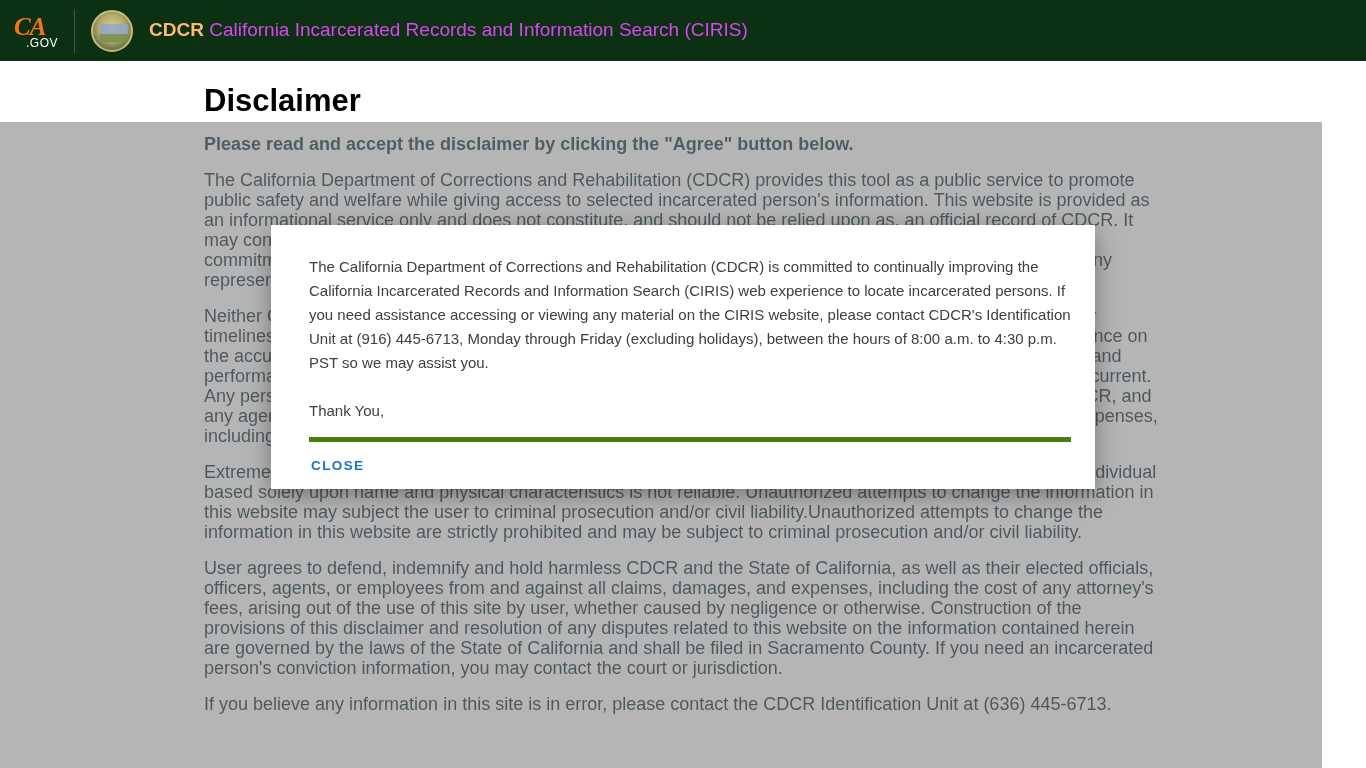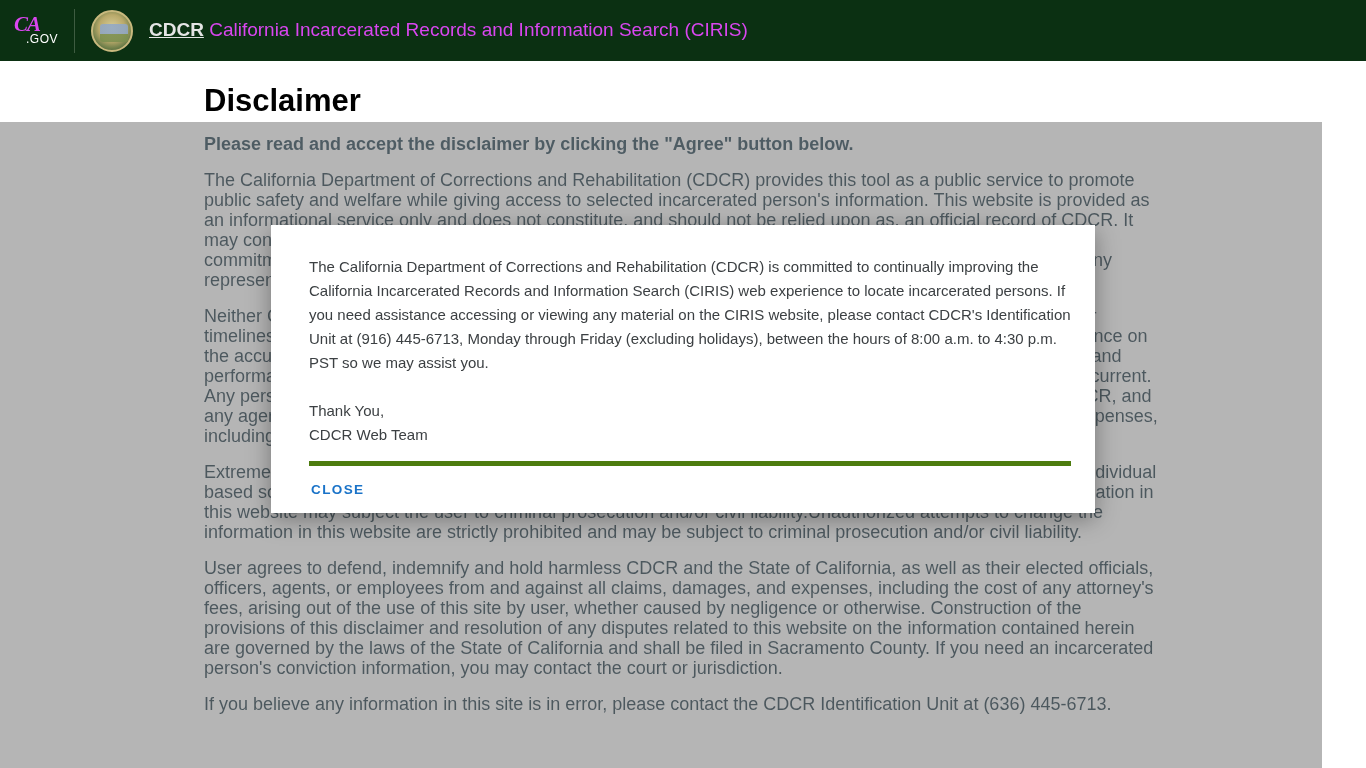--- a/index.html
+++ b/index.html
@@ -32,22 +32,22 @@
   .ca-gov-logo {
     width: 46px;
     height: 34px;
     position: relative;
     flex: 0 0 auto;
   }
   .ca-gov-logo .ca-text {
     font-family: "Liberation Serif", serif;
     font-style: italic;
     font-weight: bold;
-    font-size: 21px;
-    color: #d946ef;
+    font-size: 25px;
+    color: #f97316;
     line-height: 1;
     letter-spacing: -1px;
   }
   .ca-gov-logo .gov-text {
     font-size: 12px;
     color: #ffffff;
     letter-spacing: 0.5px;
     margin-top: -3px;
     margin-left: 12px;
     display: block;
@@ -78,23 +78,22 @@
     border-radius: 3px;
     opacity: 0.85;
   }
   .brand {
     margin-left: 16px;
     font-size: 19px;
     line-height: 1.1;
     white-space: nowrap;
   }
   .brand .cdcr {
-    color: #e5e5e5;
-    font-weight: bold;
-    text-decoration: underline;
+    color: #fdba74;
+    font-weight: bold;
   }
   .brand .title {
     color: #d946ef;
     font-weight: normal;
   }
 
   
   .page {
     position: absolute;
     top: 61px; left: 0;
@@ -203,21 +202,20 @@
       <p class="dark">User agrees to defend, indemnify and hold harmless CDCR and the State of California, as well as their elected officials, officers, agents, or employees from and against all claims, damages, and expenses, including the cost of any attorney's fees, arising out of the use of this site by user, whether caused by negligence or otherwise. Construction of the provisions of this disclaimer and resolution of any disputes related to this website on the information contained herein are governed by the laws of the State of California and shall be filed in Sacramento County. If you need an incarcerated person's conviction information, you may contact the court or jurisdiction.</p>
       <p class="dark">If you believe any information in this site is in error, please contact the CDCR Identification Unit at (636) 445-6713.</p>
     </div>
 
     <div class="overlay"></div>
     <div class="modal">
       <div class="modal-body">
         <p>The California Department of Corrections and Rehabilitation (CDCR) is committed to continually improving the California Incarcerated Records and Information Search (CIRIS) web experience to locate incarcerated persons. If you need assistance accessing or viewing any material on the CIRIS website, please contact CDCR's Identification Unit at (916) 445-6713, Monday through Friday (excluding holidays), between the hours of 8:00 a.m. to 4:30 p.m. PST so we may assist you.</p>
         <div class="spacer"></div>
         <p>Thank You,</p>
-        <p>CDCR Web Team</p>
       </div>
       <div class="modal-actions">
         <button class="close-btn">CLOSE</button>
       </div>
     </div>
   </div>
 
 </div>
 
 </body></html>

